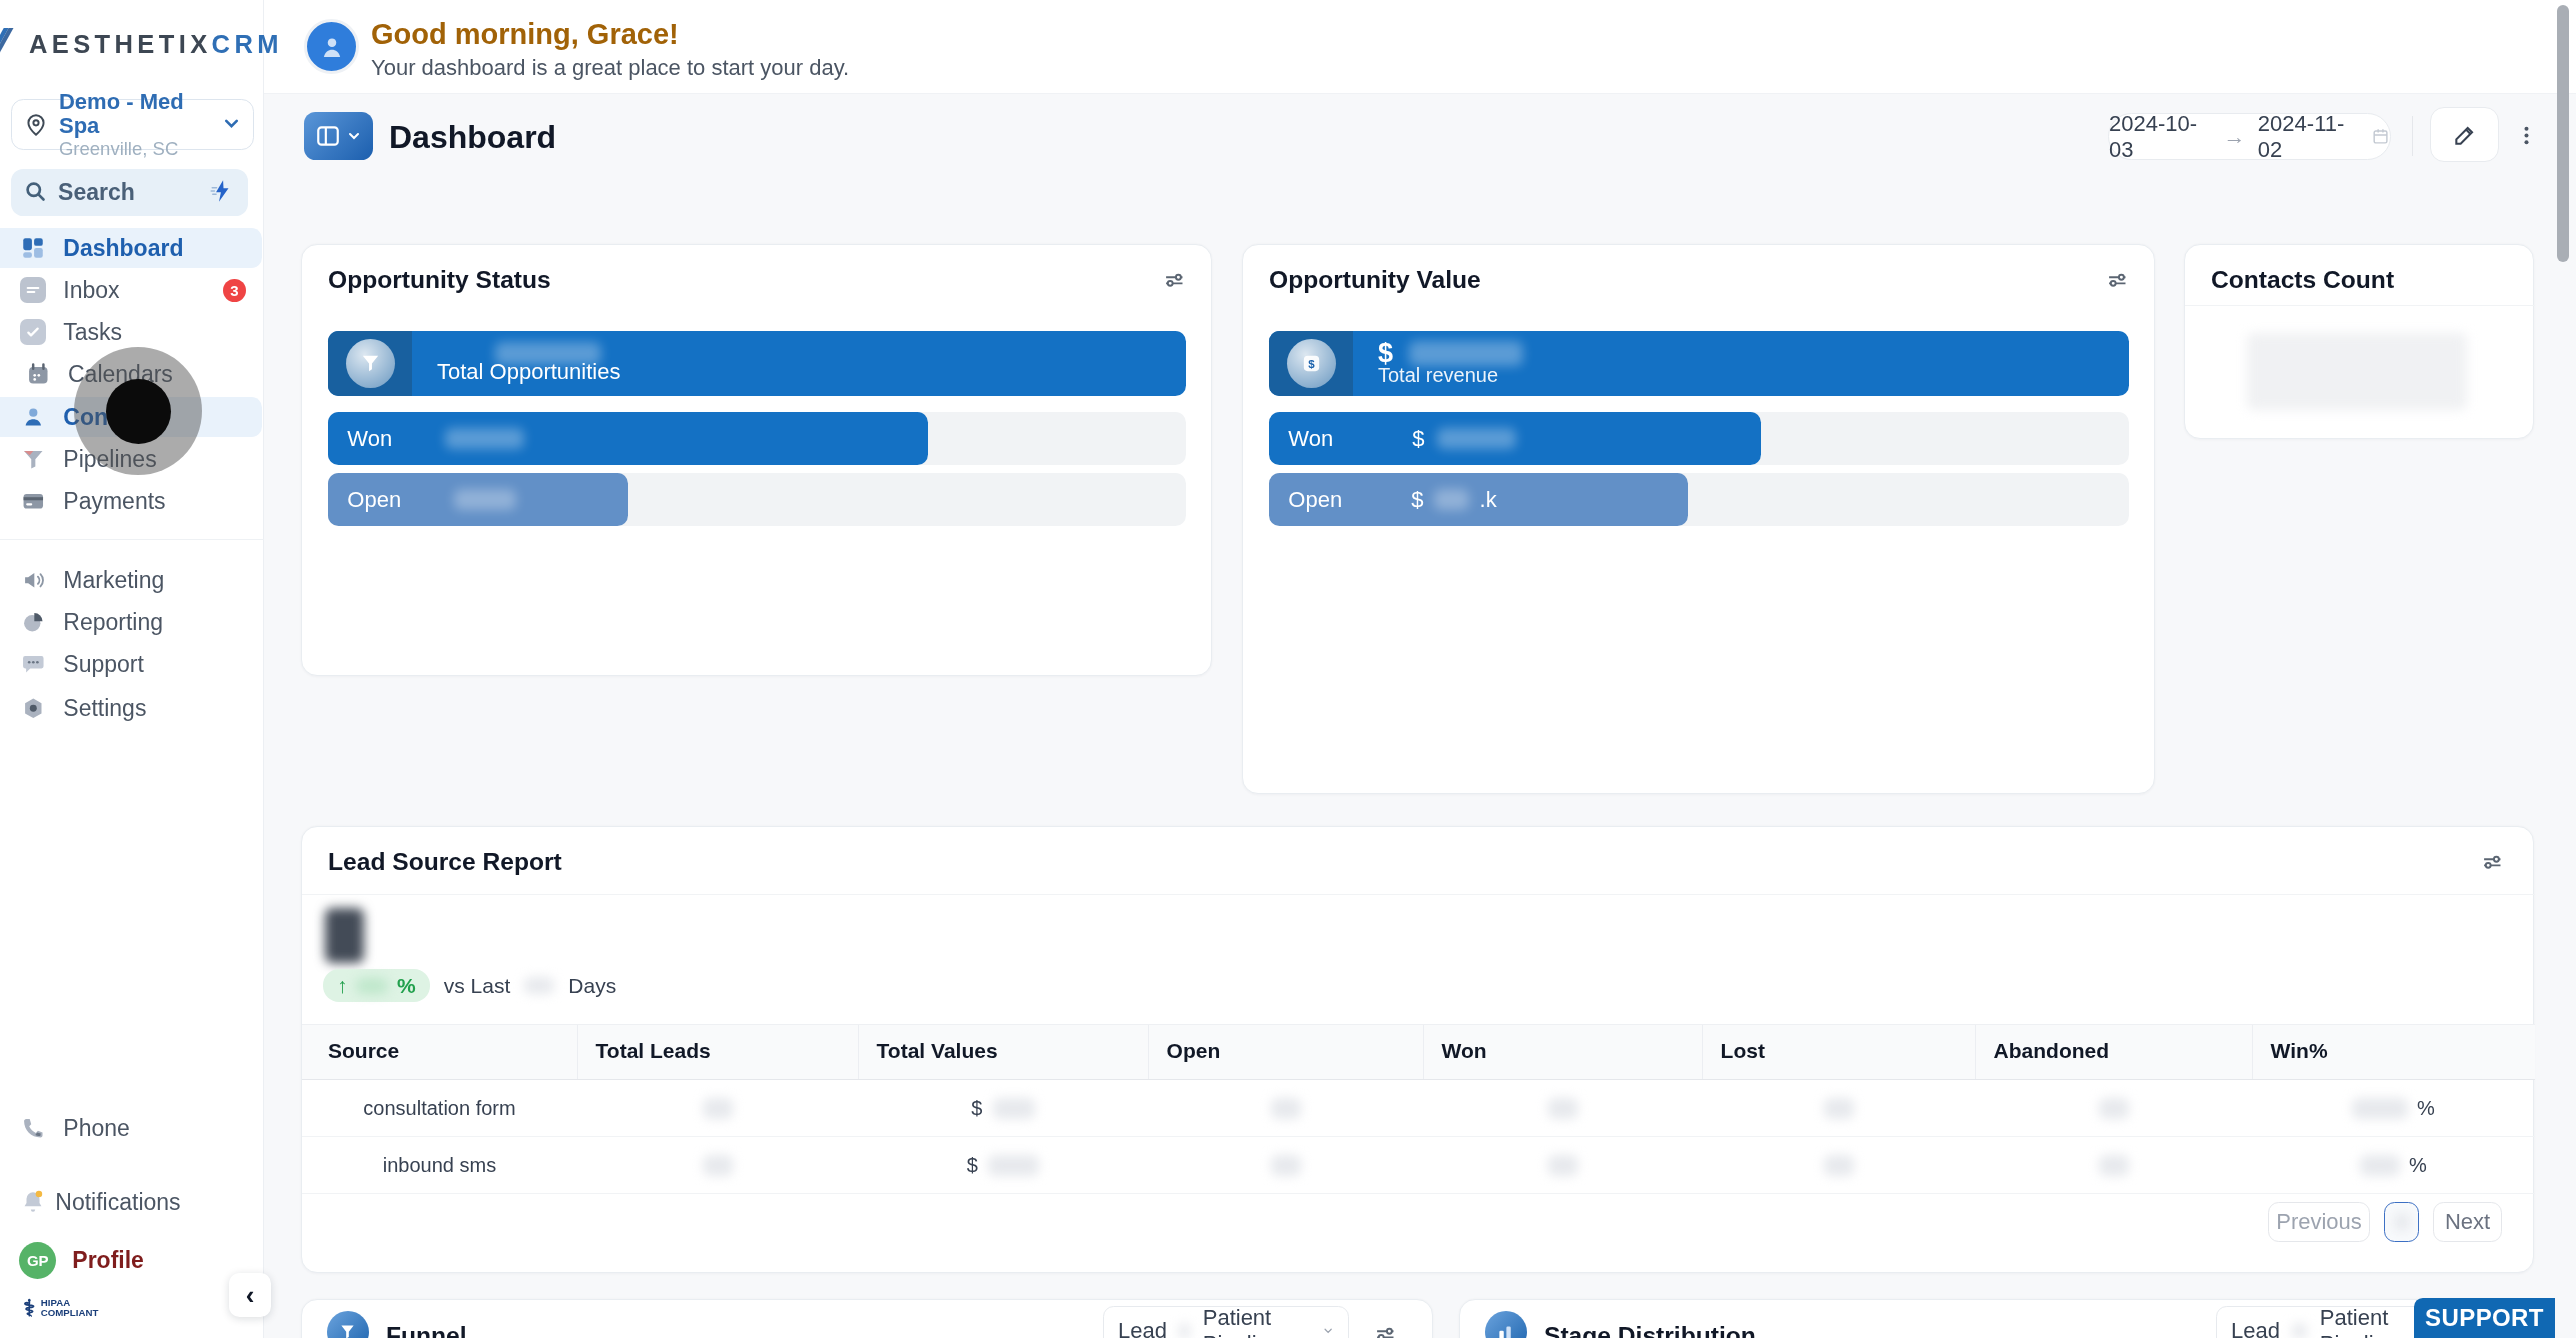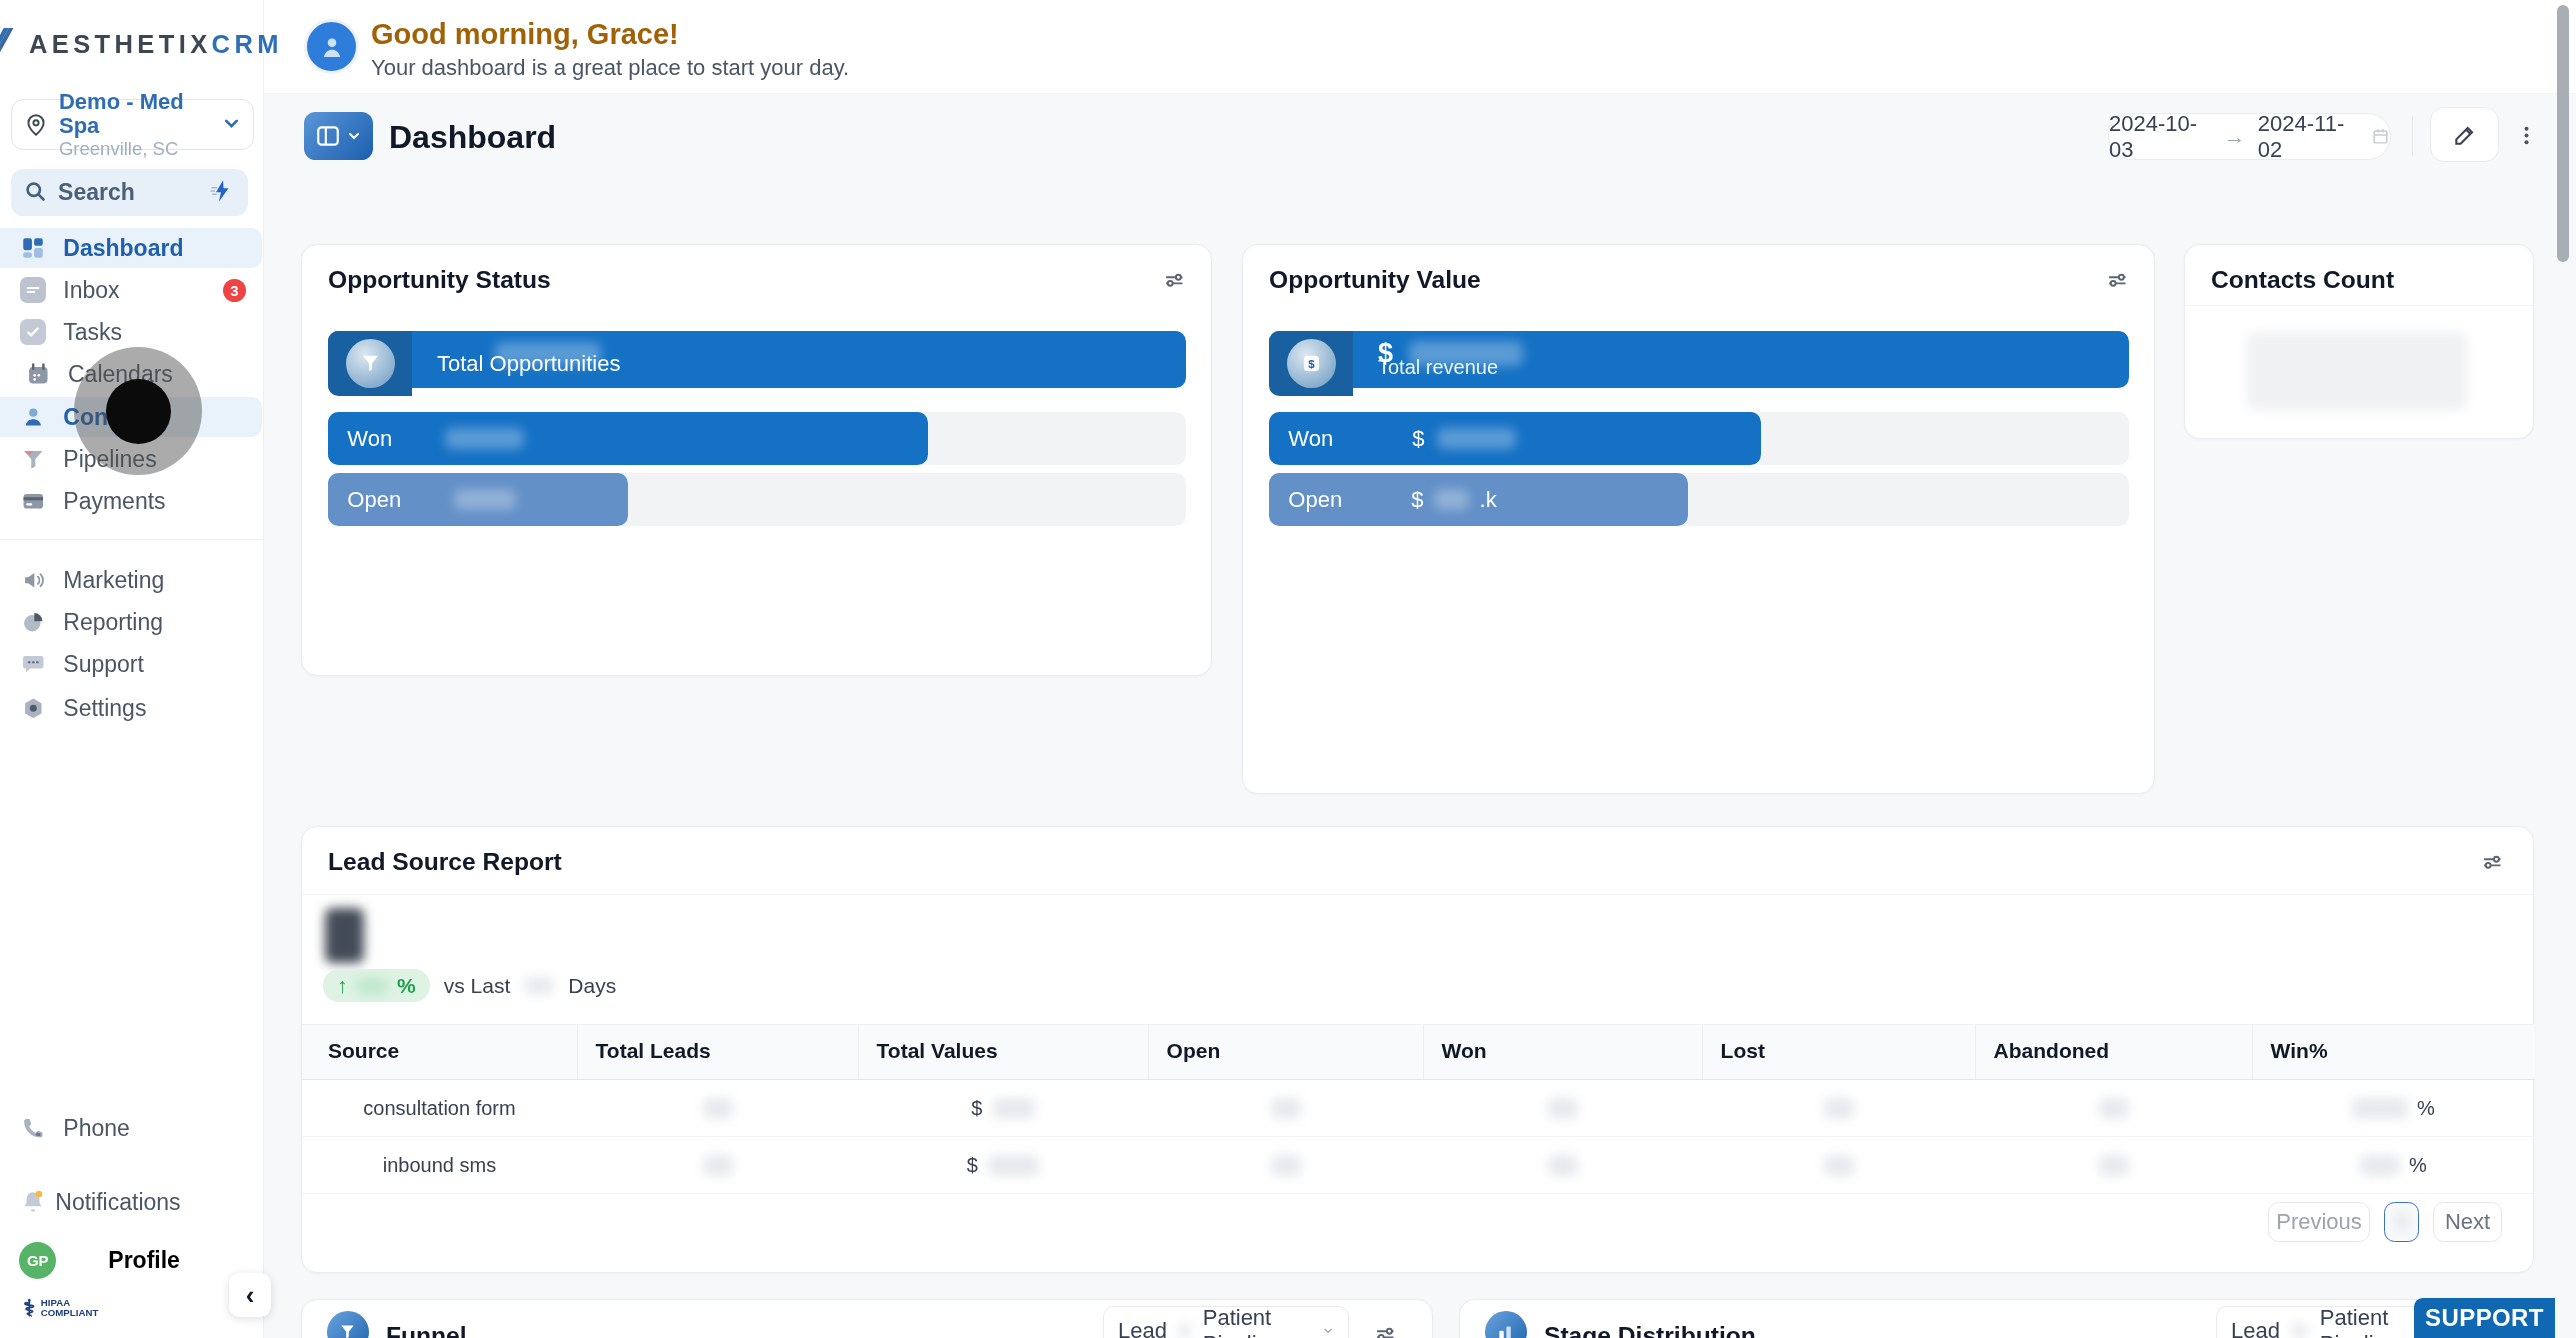--- a/index.html
+++ b/index.html
@@ -71,21 +71,21 @@
 
   
   .card { position:absolute; background:#fff; border:0.9px solid #e9edf1; border-radius:16px;
     box-shadow:0 0.9px 2.6px rgba(16,24,40,.04); }
   .card-title { font-size:24.6px; font-weight:600; color:#111827; }
   .sliders { position:absolute; cursor:pointer; }
 
   .bar-track { position:absolute; height:53px; border-radius:10.6px; background:#f1f3f5; }
   .bar-fill { position:absolute; height:53px; border-radius:10.6px; background:#1471c4;
     display:flex; align-items:center; color:#fff; font-size:22px; }
-  .bar-total { position:absolute; height:57px; border-radius:10.6px; background:#1471c4; color:#fff; }
+  .bar-total { position:absolute; height:65px; border-radius:10.6px; background:#1471c4; color:#fff; }
   .bar-cap { position:absolute; left:0; top:0; width:84px; height:65px;
     background:#18609f; border-radius:10.6px 0 0 10.6px;
     display:flex; align-items:center; justify-content:center; }
   .cap-circle { width:49px; height:49px; border-radius:50%;
     background:radial-gradient(circle at 38% 32%, rgba(255,255,255,.85), rgba(255,255,255,.35));
     display:flex; align-items:center; justify-content:center; }
   .blob { filter:blur(5.3px); border-radius:7px; }
   .blob-w { background:rgba(255,255,255,.30); }
   .blob-g { background:#e7e9ed; }
   .blob-d { background:#434b57; }
@@ -306,21 +306,21 @@
             <path d="M12 3a6 6 0 0 0-6 6v4l-1.8 3h15.6L18 13V9a6 6 0 0 0-6-6z" fill="#c3cad6"></path>
             <path d="M10 19a2 2 0 0 0 4 0z" fill="#c3cad6"></path>
             <circle cx="17.5" cy="4.5" r="3" fill="#f4b942"></circle>
           </svg>
       </span>
       <span>Notifications</span>
     </div>
 
     <div class="nav-item" style="top:1240px;">
       <span class="avatar-gp">GP</span>
-      <span style="color:#000000; font-weight:600;margin-left:36px;">Profile</span>
+      <span style="color:#7f1d1d; font-weight:600;">Profile</span>
     </div>
 
     <div class="hipaa">
       <span style="font-size:23px; color:#1b3f7a;">⚕</span>
       <span><span>HIPAA</span><br><span>COMPLIANT</span></span>
     </div>
   </div>
 
   <div class="collapse-btn">
     <span>‹</span>

